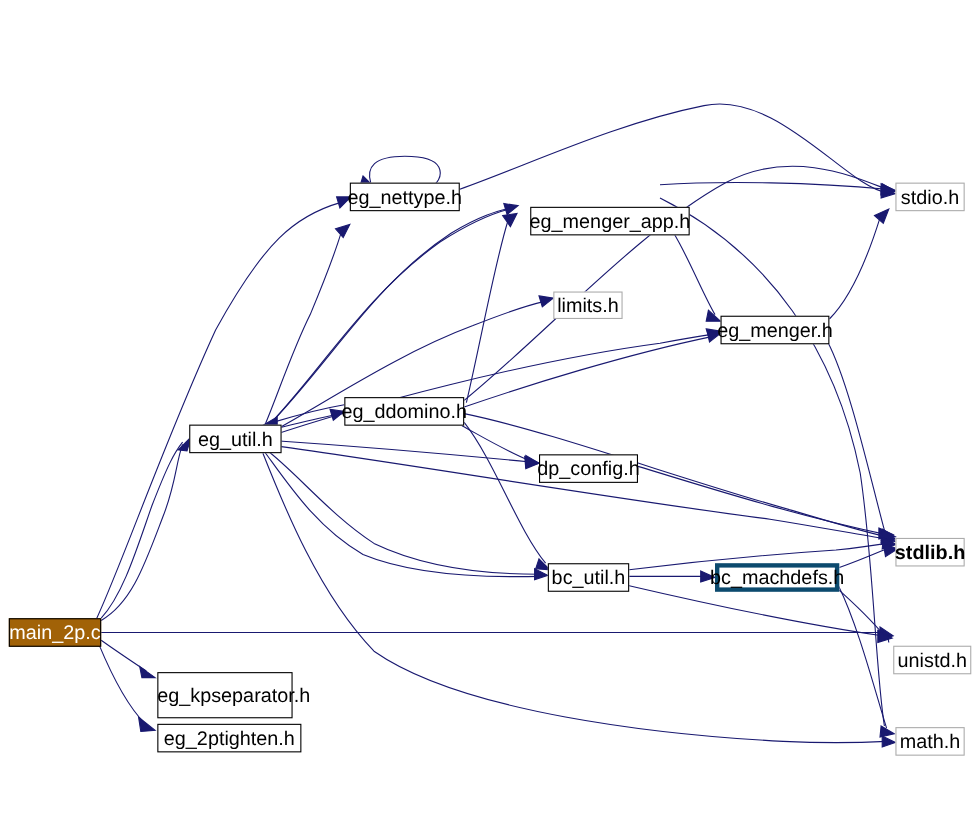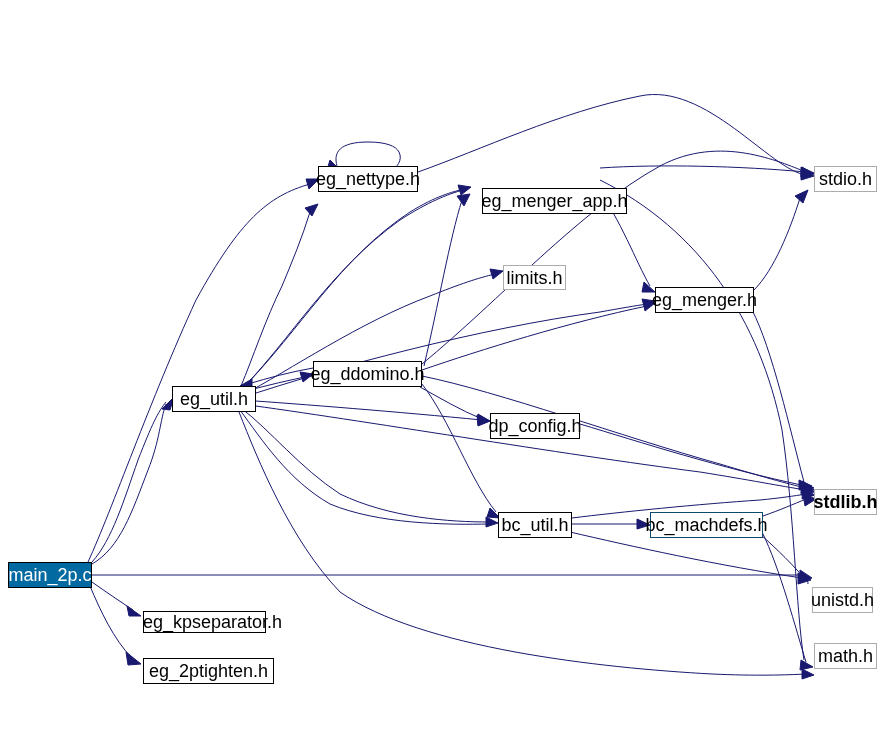--- a/index.html
+++ b/index.html
@@ -48,25 +48,25 @@
     background: #ffffff;
     color: #000000;
   }
   .node-user {
     border: 1px solid #000000;
     background: #ffffff;
     color: #000000;
   }
   .node-current {
     border: 1px solid #000000;
-    background: #0369a1;
+    background: #a16207;
     color: #ffffff;
   }
   .node-highlight {
-    border: 1px solid #0c4a6e;
+    border: 4px solid #0c4a6e;
     background: #ffffff;
     color: #000000;
   }
 </style>
 </head>
 <body>
 
 <div id="graph-root">
   <svg id="graph-svg" viewBox="0 0 887 746" xmlns="http://www.w3.org/2000/svg">
       <g>
@@ -213,28 +213,28 @@
       <g>
         <path class="edge-path" d="M 760,534 C 778,550 794,566 804,578" stroke="#191970"></path>
       </g>
       <g>
         <path class="edge-path" d="M 600,180 C 700,230 760,320 782,430 C 794,510 796,610 804,660" stroke="#191970"></path>
       </g>
     </svg>
   <div id="nodes-layer">
       <div class="node-box node-current" style="left: 8px; top: 562px; width: 84px; height: 26px;">main_2p.c</div>
       <div class="node-box node-user" style="left: 172px; top: 386px; width: 84px; height: 26px;">eg_util.h</div>
-      <div class="node-box node-user" style="left: 143px; top: 611px; width: 123px; height: 22px; padding-left: 16px;">eg_kpseparator.h</div>
+      <div class="node-box node-user" style="left: 143px; top: 611px; width: 123px; height: 42px; padding-left: 16px;">eg_kpseparator.h</div>
       <div class="node-box node-user" style="left: 143px; top: 658px; width: 131px; height: 26px;">eg_2ptighten.h</div>
       <div class="node-box node-user" style="left: 318px; top: 166px; width: 100px; height: 26px;">eg_nettype.h</div>
       <div class="node-box node-user" style="left: 482px; top: 164px; width: 145px; height: 26px; margin-top: 24px;">eg_menger_app.h</div>
       <div class="node-box node-user" style="left: 313px; top: 361px; width: 109px; height: 26px;">eg_ddomino.h</div>
       <div class="node-box node-user" style="left: 655px; top: 287px; width: 99px; height: 26px; text-align: right;">eg_menger.h</div>
       <div class="node-box node-user" style="left: 490px; top: 413px; width: 90px; height: 26px;">dp_config.h</div>
       <div class="node-box node-user" style="left: 498px; top: 512px; width: 74px; height: 26px;">bc_util.h</div>
       <div class="node-box node-highlight" style="left: 650px; top: 512px; width: 113px; height: 26px;">bc_machdefs.h</div>
       <div class="node-box node-sys" style="left: 503px; top: 265px; width: 63px; height: 25px;">limits.h</div>
       <div class="node-box node-sys" style="left: 814px; top: 166px; width: 63px; height: 26px;">stdio.h</div>
       <div class="node-box node-sys" style="left: 814px; top: 489px; width: 63px; height: 26px; font-weight: bold;">stdlib.h</div>
-      <div class="node-box node-sys" style="left: 812px; top: 587px; width: 61px; height: 26px;">unistd.h</div>
-      <div class="node-box node-sys" style="left: 814px; top: 643px; width: 63px; height: 26px;">math.h</div>
+      <div class="node-box node-sys" style="left: 812px; top: 587px; width: 71px; height: 26px;">unistd.h</div>
+      <div class="node-box node-sys" style="left: 814px; top: 661px; width: 63px; height: 26px;">math.h</div>
     </div>
 </div>
 
 </body></html>

